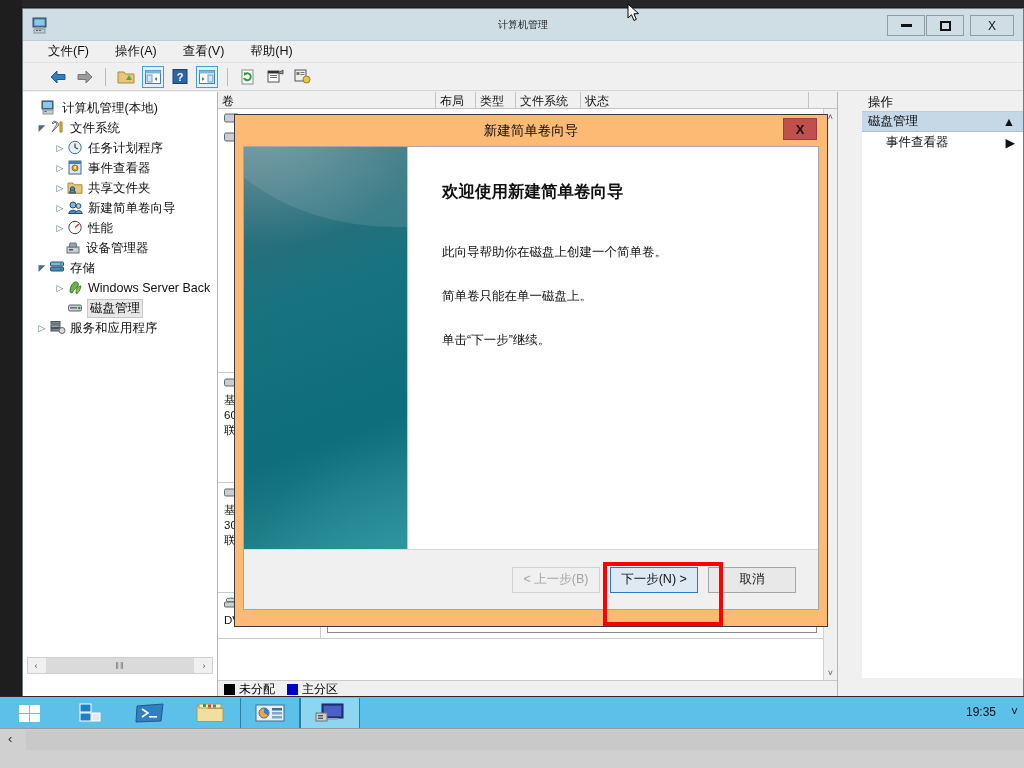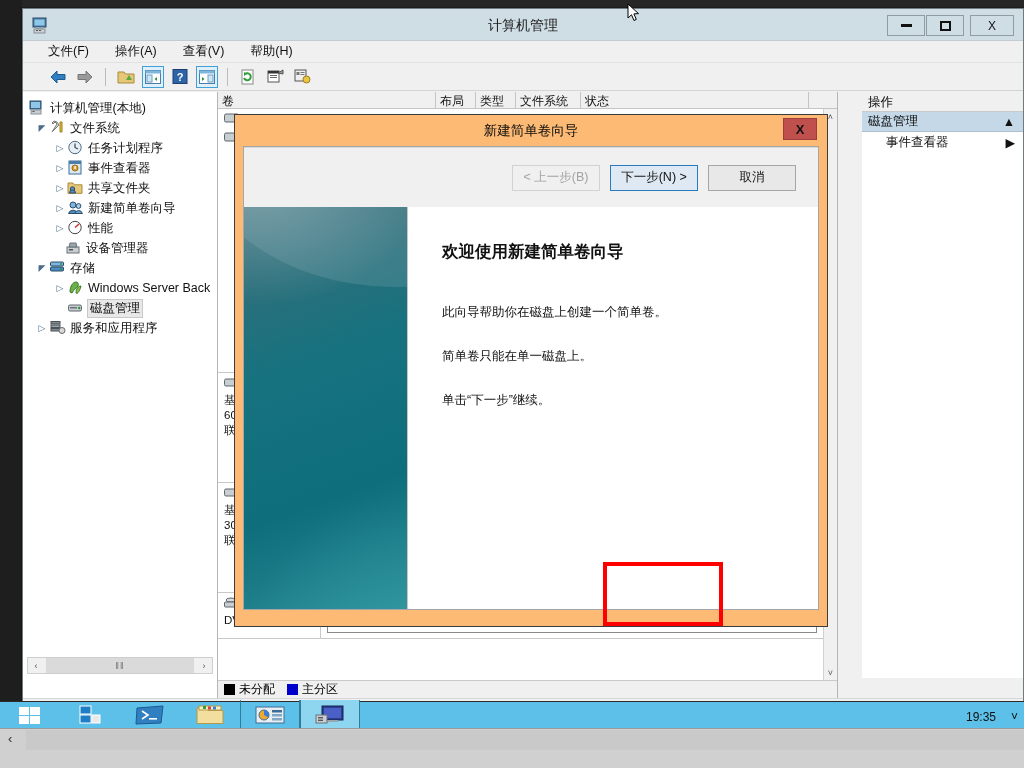--- a/index.html
+++ b/index.html
@@ -32,21 +32,21 @@
   #titlebar {
     height:32px; background:#cfdde4; position:relative;
     border-bottom:1px solid #c0ccd2;
   }
   #title-icon {
     position:absolute; left:8px; top:6px; width:20px; height:20px;
   }
   #title-text {
     position:absolute; left:0; top:0; width:100%; height:32px;
     line-height:32px; text-align:center;
-    font-size:14px; color:#1b1b1b;
+    font-size:10px; color:#1b1b1b;
   }
   .wbtn {
     position:absolute; top:6px; width:38px; height:21px;
     border:1px solid #8f9da3; background:#cfdde4;
     display:flex; align-items:center; justify-content:center;
     font-size:12px; color:#111;
   }
   .wbtn:last-child { }
   #btn-min { right:98px; }
   #btn-max { right:59px; }
@@ -222,21 +222,21 @@
   .wbutton.default { border:1px solid #2a7bbd; background:#dfe9f3; }
   .wbutton.disabled { color:#a3a3a3; background:#f0f0f0; border-color:#d2d2d2; }
 
   #redbox {
     position:absolute; left:603px; top:562px; width:120px; height:64px;
     border:4px solid #ff0000; pointer-events:none;
   }
 
   
   #taskbar {
-    position:absolute; left:0; bottom:40px; width:1024px; height:27px;
+    position:absolute; left:0; bottom:40px; width:1024px; height:32px;
     background:#5cc0e8; border-top:1px solid #2b2b2b; display:flex; align-items:center;
   }
   .tkitem { width:60px; height:30px; display:flex; align-items:center; justify-content:center; }
   .tkitem.boxed { border-left:1px solid #2f7d9c; border-right:1px solid #2f7d9c; }
   .tkitem.active { background:#8ed6f0; }
   #clock {
     position:absolute; right:28px; top:0; height:30px; line-height:30px;
     font-size:12px; color:#111;
   }
   #tray-chevron { position:absolute; right:6px; top:0; height:30px; line-height:30px; font-size:12px; color:#111;}
@@ -360,21 +360,21 @@
           <circle cx="12.5" cy="10.5" r="3.5" fill="#e8c447" stroke="#9c7f18"></circle>
         </svg>
       </div>
     </div>
 
     <div id="content">
 
       <div id="pane-tree">
         <div id="tree">
 
-          <div class="trow" style="padding-left:6px;">
+          <div class="trow" style="padding-left:18px;">
             <span class="ticon">
               <svg width="17" height="15" viewBox="0 0 17 15">
                 <rect x="1" y="1" width="11" height="8" fill="#4a7ea8" stroke="#2b4d68"></rect>
                 <rect x="2" y="2" width="9" height="6" fill="#8fc7e8"></rect>
                 <rect x="2" y="10" width="10" height="4" fill="#c8ced2" stroke="#8a9298"></rect>
                 <rect x="3.5" y="11" width="2" height="1" fill="#555"></rect>
               </svg>
             </span>
             <span class="tlabel">计算机管理(本地)</span>
           </div>
@@ -638,33 +638,33 @@
   </div>
 
   <div id="wizard">
     <div id="wiz-titlebar">
       <div id="wiz-title">新建简单卷向导</div>
       <div id="wiz-close">
         <span>X</span>
       </div>
     </div>
     <div id="wiz-inner">
-      <div id="wiz-footer">
-        <div class="wbutton disabled">&lt; 上一步(B)</div>
-        <div class="wbutton default">下一步(N) &gt;</div>
-        <div class="wbutton">取消</div>
-      </div>
       <div id="wiz-main">
         <div id="wiz-banner"></div>
         <div id="wiz-content">
           <div id="wiz-heading">欢迎使用新建简单卷向导</div>
           <div class="wiz-p">此向导帮助你在磁盘上创建一个简单卷。</div>
           <div class="wiz-p">简单卷只能在单一磁盘上。</div>
           <div class="wiz-p">单击“下一步”继续。</div>
         </div>
+      </div>
+      <div id="wiz-footer">
+        <div class="wbutton disabled">&lt; 上一步(B)</div>
+        <div class="wbutton default">下一步(N) &gt;</div>
+        <div class="wbutton">取消</div>
       </div>
     </div>
   </div>
 
   <div id="redbox"></div>
 
   <div id="taskbar">
     <div class="tkitem">
       <svg width="26" height="22" viewBox="0 0 26 22">
         <rect x="2" y="3" width="10" height="8" fill="#fff"></rect>

